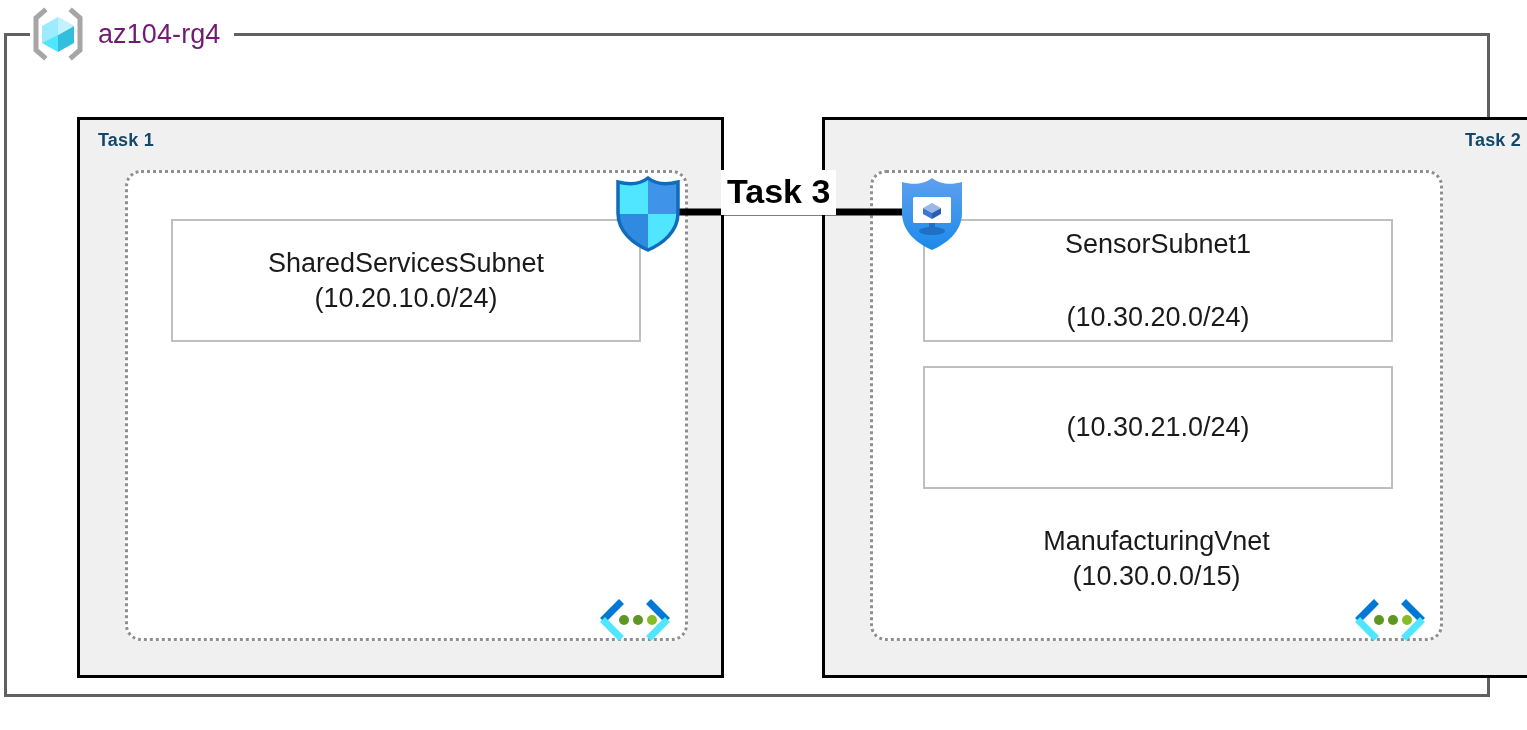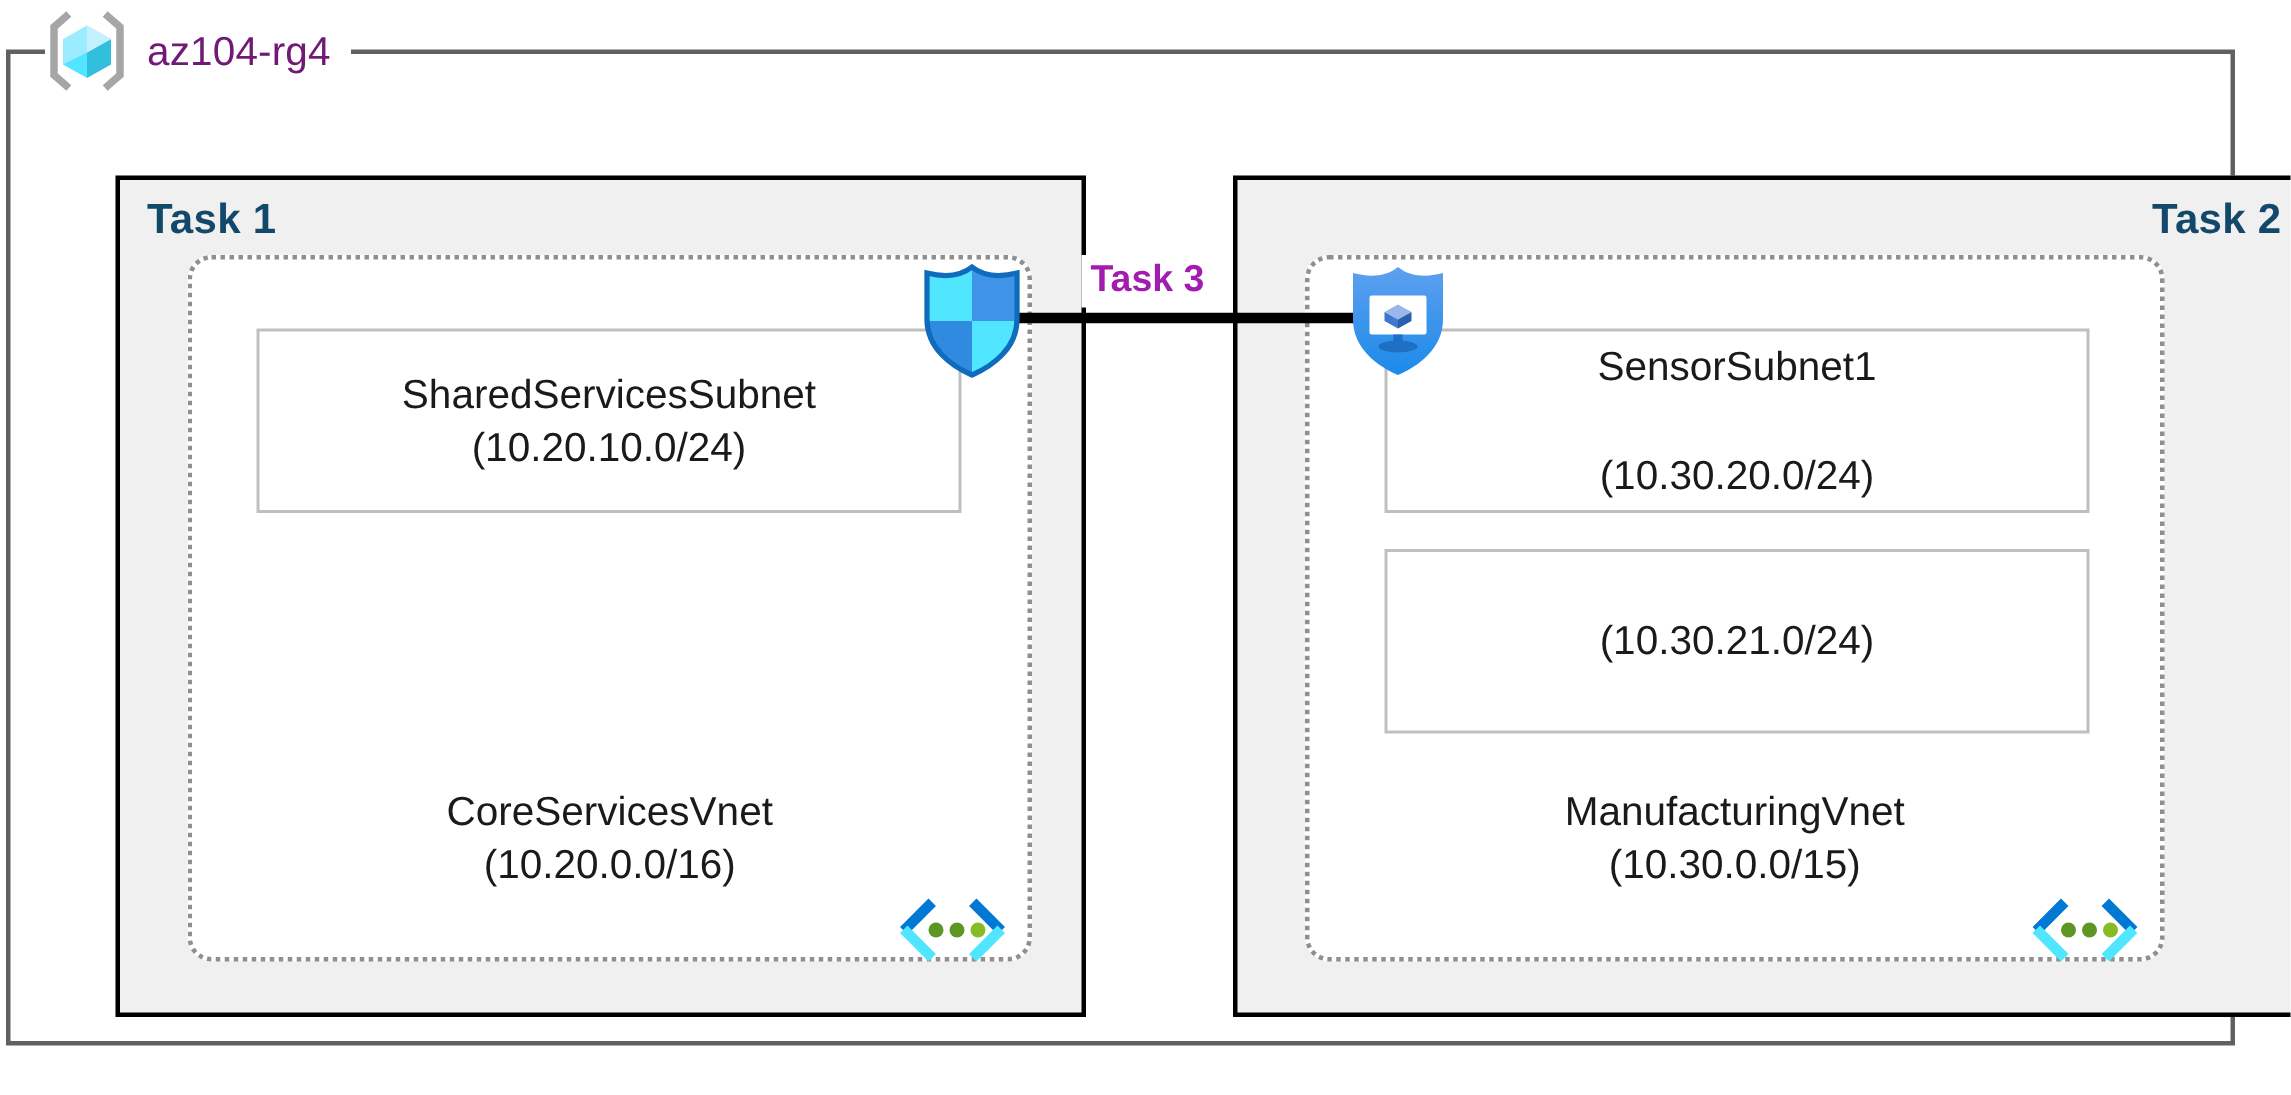--- a/index.html
+++ b/index.html
@@ -62,21 +62,21 @@
     background: #f0f0f0;
     border: 3px solid #000000;
     box-sizing: border-box;
   }
   #task-panel-1 { left: 77px;  top: 117px; width: 647px; height: 561px; }
   #task-panel-2 { left: 822px; top: 117px; width: 720px; height: 561px; }
 
   .task-label {
     position: absolute;
     top: 10px;
-    font-size: 28px;
+    font-size: 18px;
     font-weight: bold;
     color: #12496b;
     font-family: "Liberation Sans", sans-serif;
     letter-spacing: 0.2px;
     white-space: nowrap;
   }
   .task-label.left  { left: 18px; }
   .task-label.right { right: 18px; }
 
   
@@ -159,23 +159,23 @@
     width: 272px;
     height: 32px;
     z-index: 3;
   }
   .task3-label {
     position: absolute;
     left: 721px;
     top: 170px;
     background: #ffffff;
     padding: 2px 6px 4px 6px;
-    font-size: 25px;
+    font-size: 34px;
     font-weight: bold;
-    color: #a21caf;
+    color: #000000;
     font-family: "Liberation Sans", sans-serif;
     white-space: nowrap;
     z-index: 6;
   }
 </style>
 </head>
 <body>
 
 <div class="canvas">
 
@@ -205,24 +205,20 @@
     <div class="task-label left">Task 1</div>
 
     <div class="vnet" id="vnet-core">
 
       <div class="subnet" id="subnet-shared">
         <div class="name">SharedServicesSubnet</div>
         <div class="cidr">(10.20.10.0/24)</div>
       </div>
 
 
-      <div class="vnet-label" id="vnet-core-label">
-        <div class="name">CoreServicesVnet</div>
-        <div class="cidr">(10.20.0.0/16)</div>
-      </div>
 
       <span>
         <svg class="vnet-corner-icon" viewBox="0 0 72 48" xmlns="http://www.w3.org/2000/svg">
           <path d="M20 6 L6 20" stroke="#0078d4" stroke-width="7" stroke-linecap="square" fill="none"></path>
           <path d="M6 24 L20 38" stroke="#50e6ff" stroke-width="7" stroke-linecap="square" fill="none"></path>
           <path d="M52 6 L66 20" stroke="#0078d4" stroke-width="7" stroke-linecap="square" fill="none"></path>
           <path d="M66 24 L52 38" stroke="#50e6ff" stroke-width="7" stroke-linecap="square" fill="none"></path>
           <circle cx="25" cy="22" r="5" fill="#5e9624"></circle>
           <circle cx="39" cy="22" r="5" fill="#5e9624"></circle>
           <circle cx="53" cy="22" r="5" fill="#86bc25"></circle>

